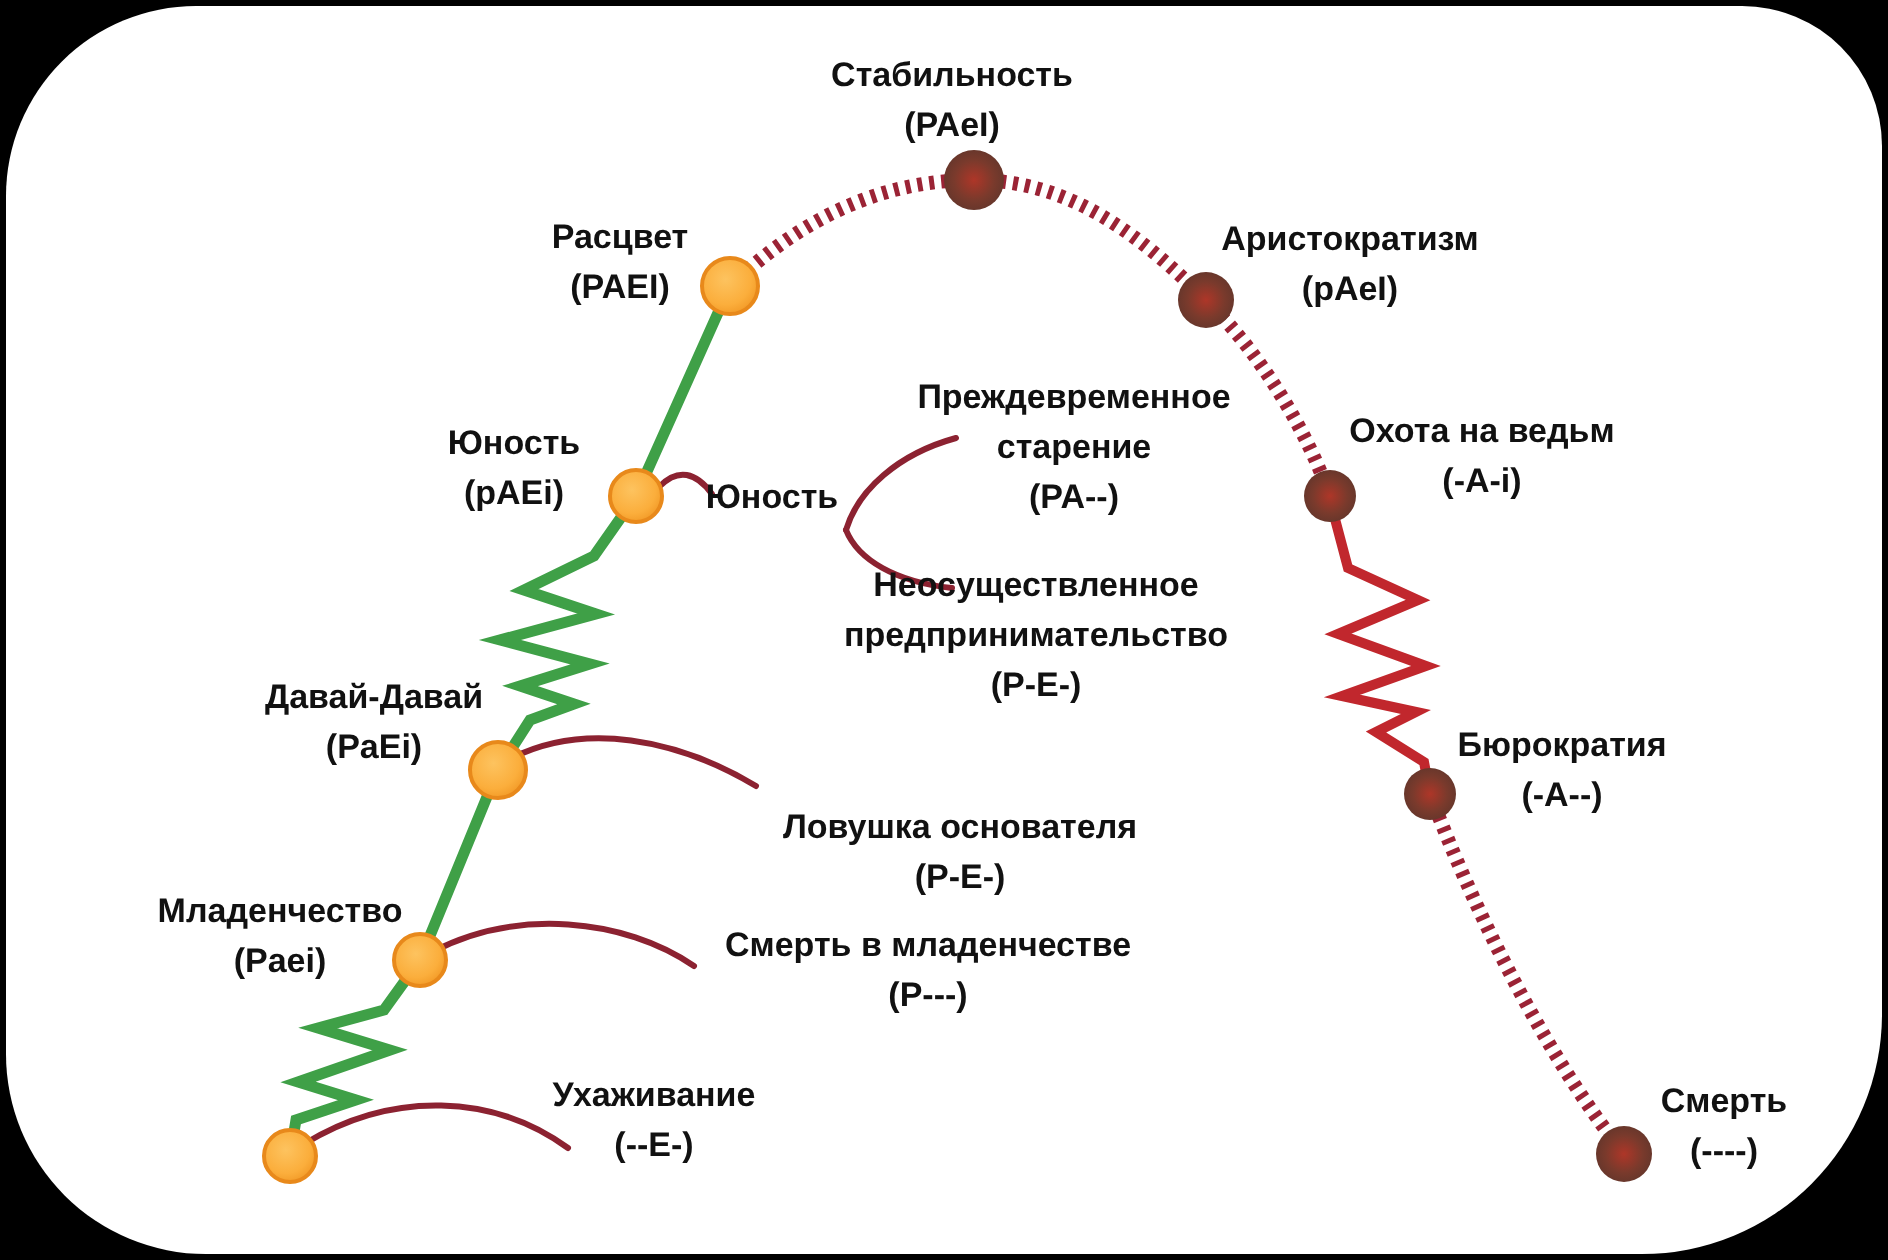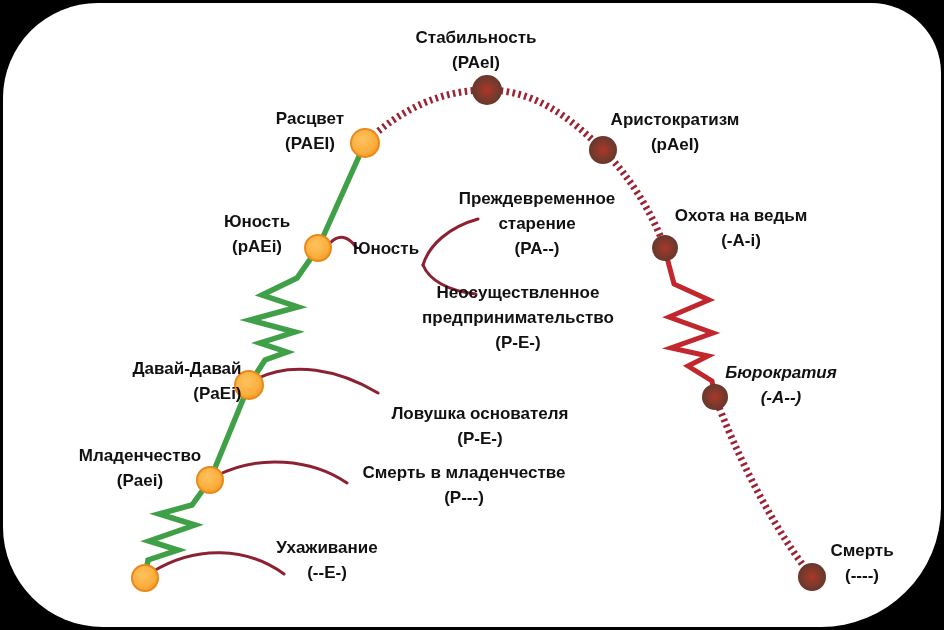--- a/index.html
+++ b/index.html
@@ -77,21 +77,21 @@
     <circle cx="603" cy="150" r="14" fill="url(#gDark)"></circle>
     <circle cx="665" cy="248" r="13" fill="url(#gDark)"></circle>
     <circle cx="715" cy="397" r="13" fill="url(#gDark)"></circle>
     <circle cx="812" cy="577" r="14" fill="url(#gDark)"></circle>
   </svg>
 
   <div class="lbl" style="left:140px;top:443px;">
     <div>Младенчество</div>
     <div class="cd">(Paei)</div>
   </div>
-  <div class="lbl" style="left:187px;top:356px;text-align:right;">
+  <div class="lbl" style="left:187px;top:336px;">
     <div>Давай-Давай</div>
     <div class="cd">(PaEi)</div>
   </div>
   <div class="lbl" style="left:257px;top:209px;text-align:center;">
     <div>Юность</div>
     <div class="cd">(pAEi)</div>
   </div>
   <div class="lbl" style="left:310px;top:106px;">
     <div>Расцвет</div>
     <div class="cd">(PAEI)</div>
@@ -101,21 +101,21 @@
     <div class="cd">(PAeI)</div>
   </div>
   <div class="lbl" style="left:675px;top:107px;">
     <div>Аристократизм</div>
     <div class="cd">(pAeI)</div>
   </div>
   <div class="lbl" style="left:741px;top:203px;">
     <div>Охота на ведьм</div>
     <div class="cd">(-A-i)</div>
   </div>
-  <div class="lbl" style="left:781px;top:360px;font-style:italic;">
+  <div class="lbl" style="left:781px;top:360px;">
     <div>Бюрократия</div>
     <div class="cd">(-A--)</div>
   </div>
   <div class="lbl" style="left:862px;top:538px;">
     <div>Смерть</div>
     <div class="cd">(----)</div>
   </div>
 
   <div class="lbl" style="left:386px;top:236px;">
     <div>Юность</div>

